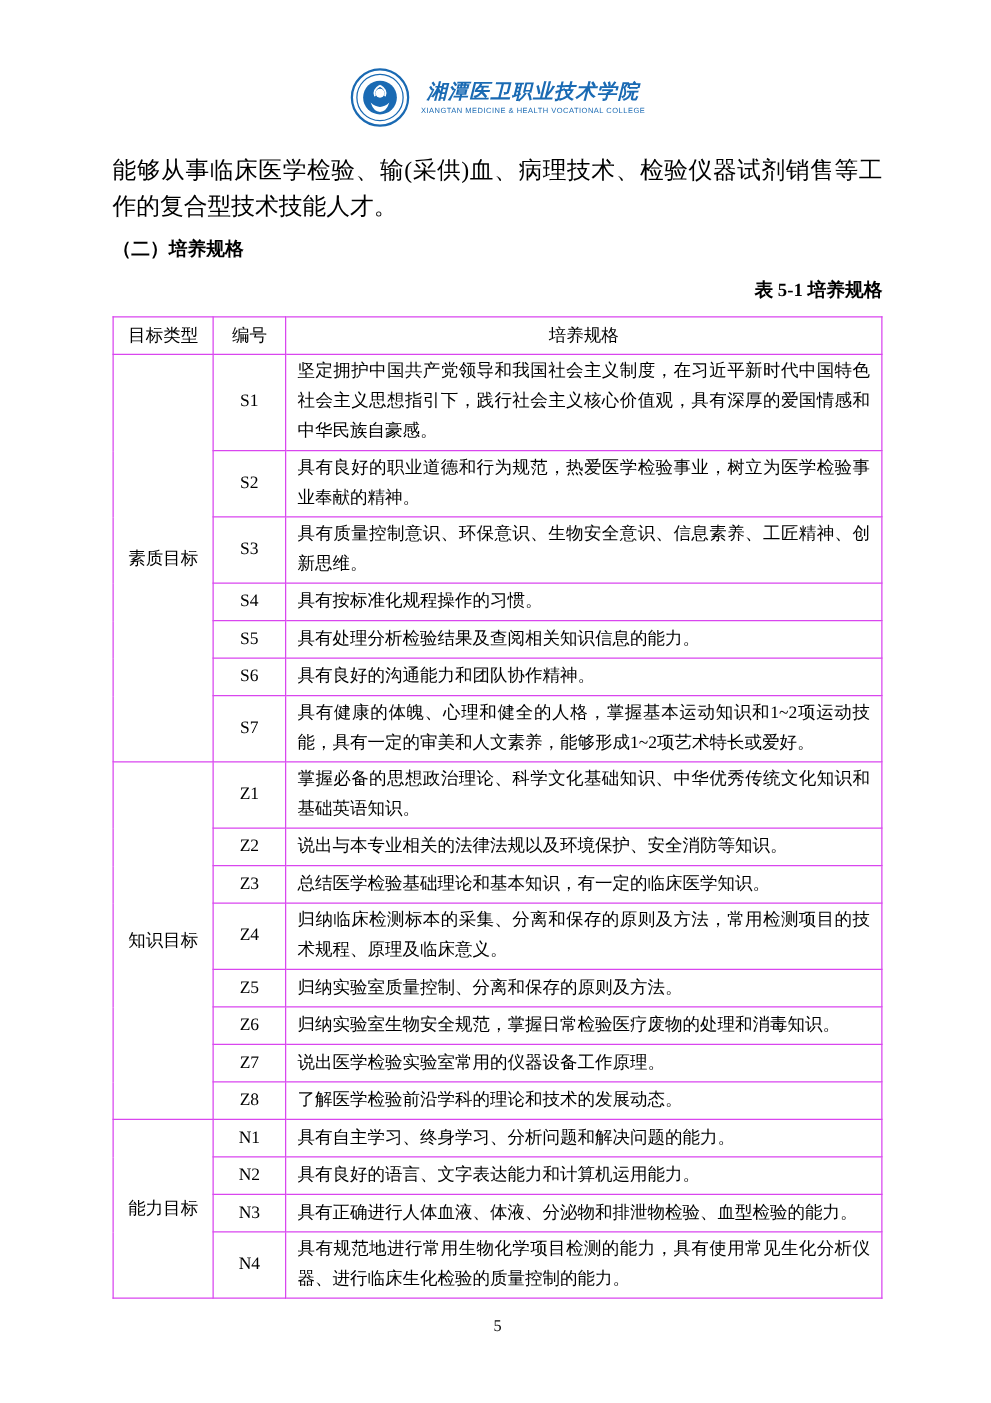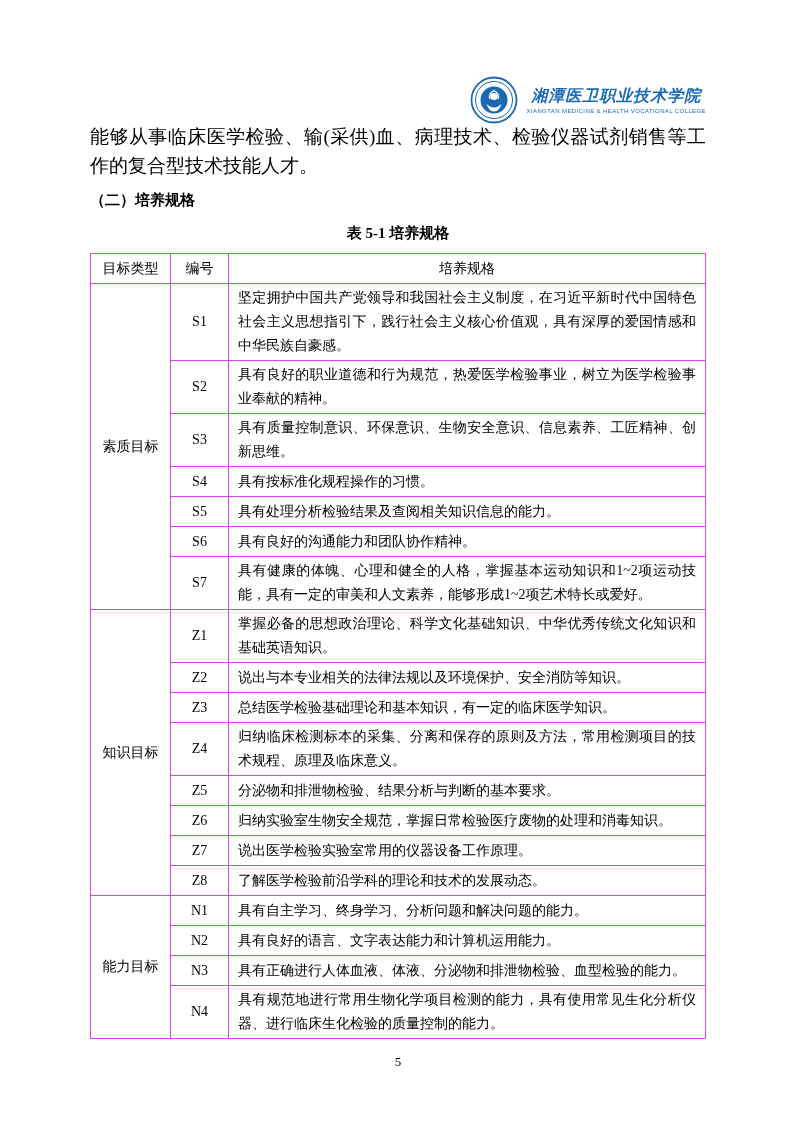--- a/index.html
+++ b/index.html
@@ -14,24 +14,24 @@
     overflow: hidden;
   }
   .page {
     width: 100%;
     height: 100%;
     padding: 0 87px 0 90px;
   }
 
   
   .doc-header {
-    padding-top: 76px;
+    padding-top: 54px;
     height: 105px;
     display: flex;
-    justify-content: flex-end;
+    justify-content: center;
     align-items: flex-start;
   }
   .logo {
     display: flex;
     align-items: center;
     gap: 9px;
   }
   .emblem { width: 48px; height: 48px; display: block; flex: 0 0 auto; }
   .logo-text { display: flex; flex-direction: column; align-items: center; }
   .logo-cn {
@@ -63,21 +63,21 @@
     margin-top: 9px;
     font-size: 15px;
     font-weight: bold;
     line-height: 22px;
   }
   .table-title {
     margin-top: 11px;
     margin-bottom: 9px;
     font-size: 15px;
     font-weight: bold;
-    text-align: center;
+    text-align: right;
     line-height: 22px;
   }
 
   
   table.spec-table {
     width: 100%;
     border-collapse: collapse;
     table-layout: fixed;
   }
   .spec-table th, .spec-table td {
@@ -205,21 +205,21 @@
           <tr>
             <td class="code-cell">Z3</td>
             <td class="spec-cell">总结医学检验基础理论和基本知识，有一定的临床医学知识。</td>
           </tr>
           <tr>
             <td class="code-cell">Z4</td>
             <td class="spec-cell">归纳临床检测标本的采集、分离和保存的原则及方法，常用检测项目的技术规程、原理及临床意义。</td>
           </tr>
           <tr>
             <td class="code-cell">Z5</td>
-            <td class="spec-cell">分泌物和排泄物检验、结果分析与判断的基本要求。</td>
+            <td class="spec-cell">归纳实验室质量控制、分离和保存的原则及方法。</td>
           </tr>
           <tr>
             <td class="code-cell">Z6</td>
             <td class="spec-cell">归纳实验室生物安全规范，掌握日常检验医疗废物的处理和消毒知识。</td>
           </tr>
           <tr>
             <td class="code-cell">Z7</td>
             <td class="spec-cell">说出医学检验实验室常用的仪器设备工作原理。</td>
           </tr>
           <tr>

